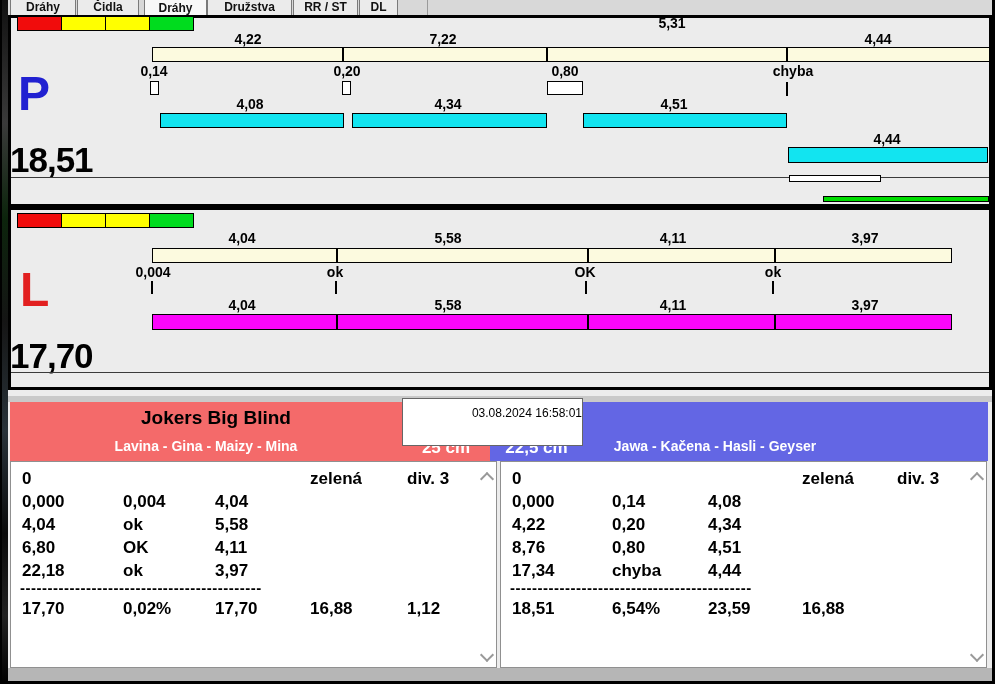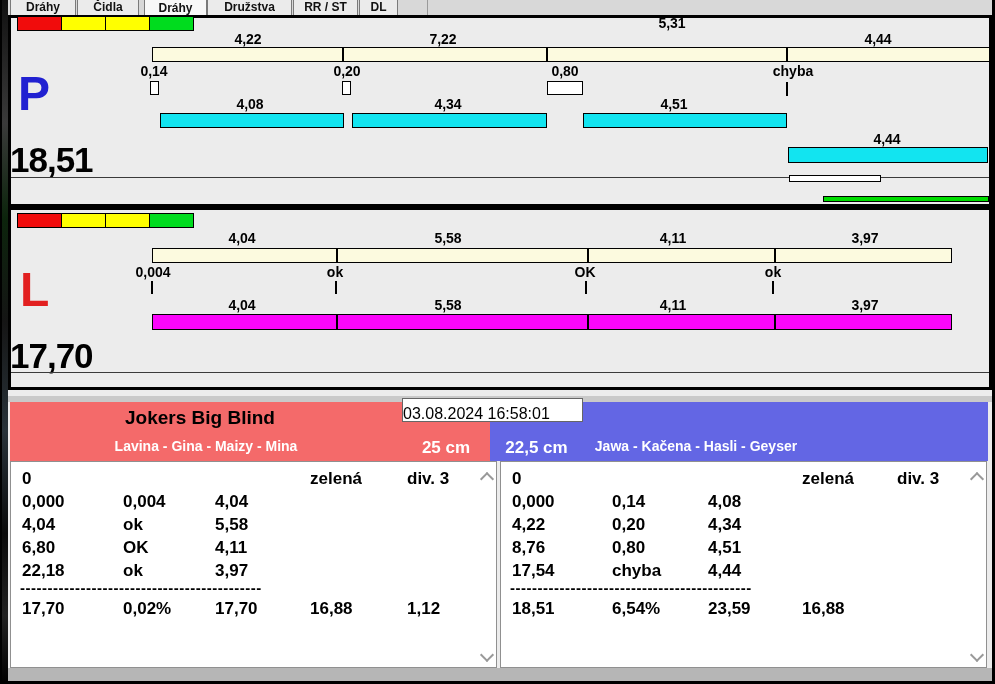--- a/index.html
+++ b/index.html
@@ -33,22 +33,22 @@
   .tickbox{position:absolute;background:#fff;border:1px solid #000;box-sizing:border-box;}
   .tickline{position:absolute;width:2px;background:#000;}
   .lane-letter{position:absolute;font-size:48px;font-weight:bold;line-height:1;}
   .lane-total{position:absolute;font-size:35px;font-weight:bold;letter-spacing:-1px;line-height:1;}
   .hline{position:absolute;height:1px;background:#3a3a3a;}
   
   .team-header{position:absolute;height:59px;}
   .team-name{position:absolute;text-align:center;font-size:19px;font-weight:bold;color:#000;line-height:1;}
   .team-dogs{position:absolute;text-align:center;font-size:14px;font-weight:bold;color:#fff;line-height:1;}
   .jump-height{position:absolute;text-align:center;font-size:17px;font-weight:bold;color:#fff;line-height:1;}
-  .timestamp-box{position:absolute;left:402px;top:398px;width:181px;height:24px;background:#fff;
-    border:1px solid #666;box-sizing:border-box;text-align:left;font-size:16px;line-height:29px;z-index:5;}
+  .timestamp-box{position:absolute;left:402px;top:398px;width:181px;height:48px;background:#fff;
+    border:1px solid #666;box-sizing:border-box;text-align:right;font-size:12px;line-height:29px;z-index:5;}
   
   .list{position:absolute;top:461px;width:487px;height:207px;background:#fff;border:1px solid #909090;box-sizing:border-box;}
   .cell{position:absolute;font-size:17px;font-weight:bold;white-space:pre;line-height:1;}
   .sep{font-size:15px;letter-spacing:0.5px;}
   .chev{position:absolute;width:8px;height:8px;border:solid #999;border-width:0 2px 2px 0;}
   .chev.up{transform:rotate(-135deg);}
   .chev.down{transform:rotate(45deg);}
   .bottom-strip{position:absolute;left:8px;top:668px;width:984px;height:13px;background:#b6b6b6;}
   .gray-strip{position:absolute;left:8px;top:396px;width:984px;height:6px;background:#c9c9c9;}
 </style>
@@ -169,26 +169,26 @@
 
   <span class="lane-letter" style="left:20px;top:266px;color:#e22020">L</span>
   <span class="lane-total" style="left:10px;top:338px">17,70</span>
   <div class="hline" style="left:11px;top:372px;width:978px"></div>
 
   <div class="gray-strip"></div>
 
   <div class="team-header" style="left:10px;top:402px;width:480px;background:#f46a6a"></div>
   <div class="team-header" style="left:490px;top:402px;width:498px;background:#6366e4"></div>
 
-  <span class="team-name" style="left:4px;top:408px;width:392px">Jokers Big Blind</span>
+  <span class="team-name" style="left:20px;top:408px;width:392px">Jokers Big Blind</span>
   <span class="team-dogs" style="left:10px;top:439px;width:392px">Lavina - Gina - Maizy - Mina</span>
   <span class="jump-height" style="left:402px;top:439px;width:88px">25 cm</span>
 
   <span class="jump-height" style="left:490px;top:439px;width:93px">22,5 cm</span>
-  <span class="team-dogs" style="left:490px;top:439px;width:412px">Jawa - Kačena - Hasli - Geyser</span>
+  <span class="team-dogs" style="left:509px;top:439px;width:412px">Jawa - Kačena - Hasli - Geyser</span>
 
   <div class="timestamp-box">03.08.2024 16:58:01</div>
 
   <div class="list" style="left:10px"></div>
   <div class="list" style="left:500px"></div>
 
   <span class="cell" style="left:22px;top:470px">0</span>
   <span class="cell" style="left:310px;top:470px">zelená</span>
   <span class="cell" style="left:407px;top:470px">div. 3</span>
 
@@ -225,21 +225,21 @@
   <span class="cell" style="left:708px;top:493px">4,08</span>
 
   <span class="cell" style="left:512px;top:516px">4,22</span>
   <span class="cell" style="left:612px;top:516px">0,20</span>
   <span class="cell" style="left:708px;top:516px">4,34</span>
 
   <span class="cell" style="left:512px;top:539px">8,76</span>
   <span class="cell" style="left:612px;top:539px">0,80</span>
   <span class="cell" style="left:708px;top:539px">4,51</span>
 
-  <span class="cell" style="left:512px;top:562px">17,54</span>
+  <span class="cell" style="left:512px;top:562px">17,34</span>
   <span class="cell" style="left:612px;top:562px">chyba</span>
   <span class="cell" style="left:708px;top:562px">4,44</span>
 
   <span class="cell sep" style="left:510px;top:580px">--------------------------------------------</span>
 
   <span class="cell" style="left:512px;top:600px">18,51</span>
   <span class="cell" style="left:612px;top:600px">6,54%</span>
   <span class="cell" style="left:708px;top:600px">23,59</span>
   <span class="cell" style="left:802px;top:600px">16,88</span>
 

